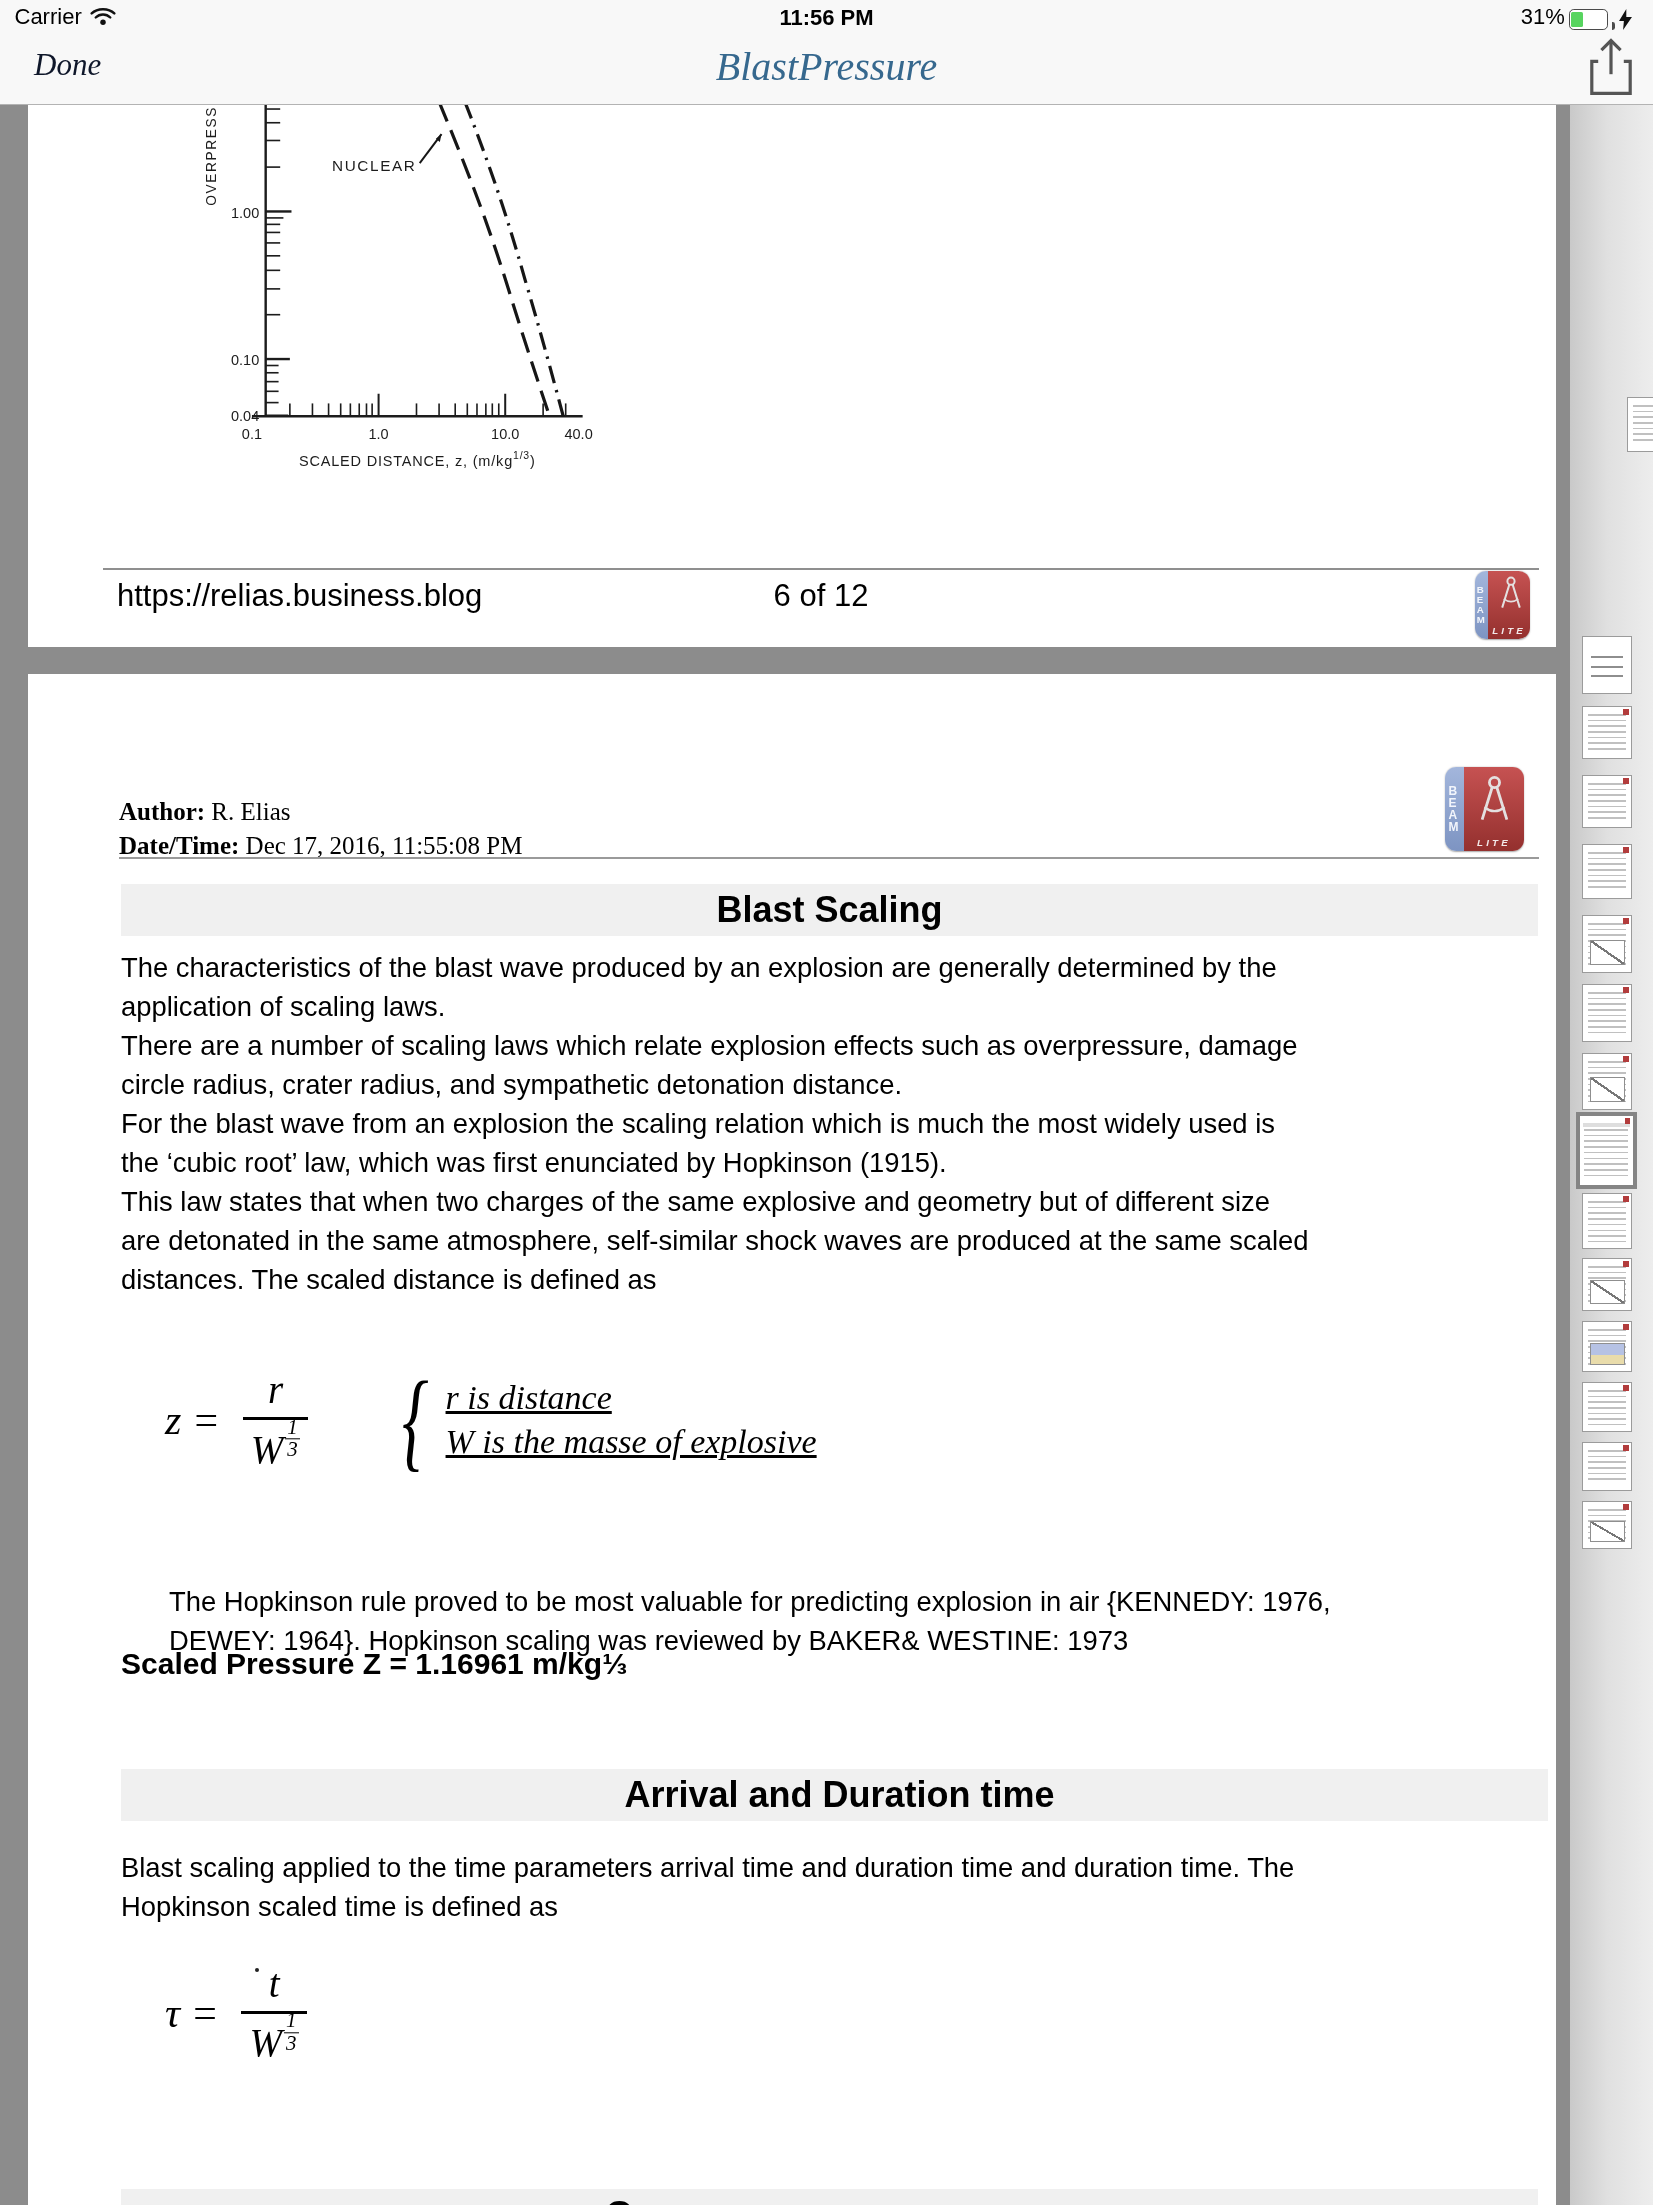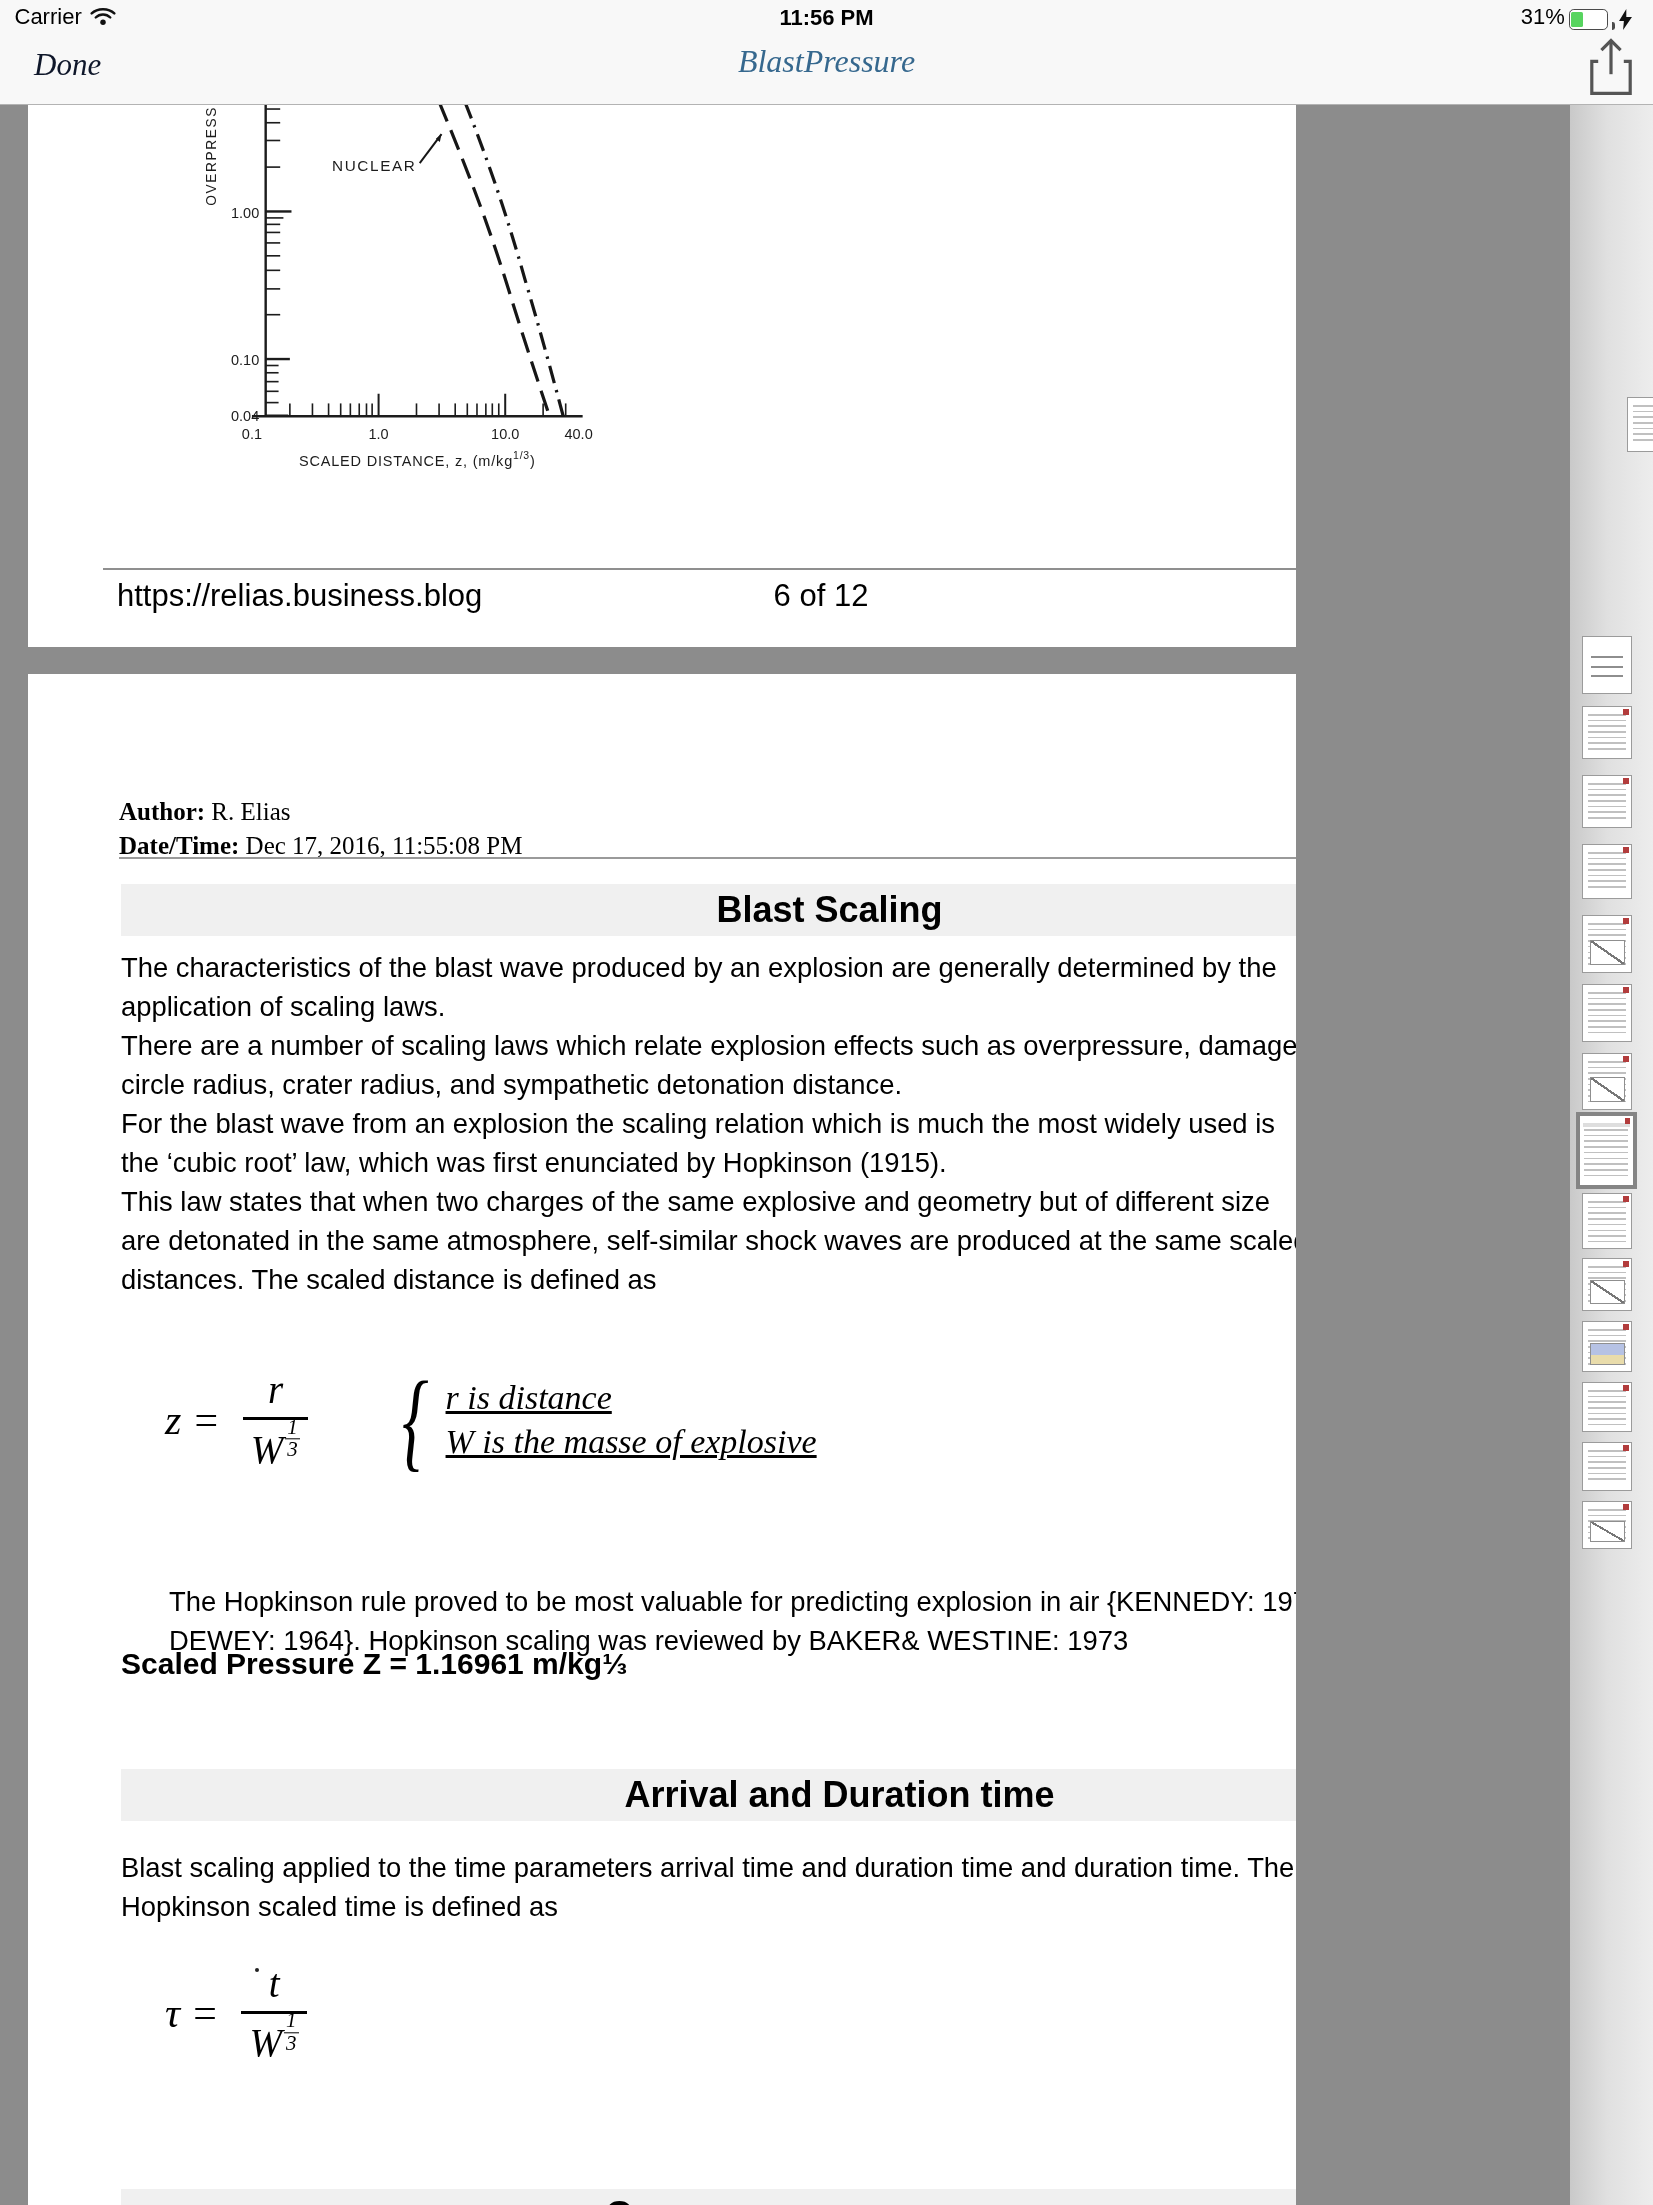--- a/index.html
+++ b/index.html
@@ -13,25 +13,25 @@
   .sb-left{position:absolute;left:14.5px;top:4px;display:flex;align-items:center;gap:8px;}
   .sb-time{position:absolute;left:0;right:0;top:4.8px;text-align:center;font-weight:bold;font-size:22px;}
   .sb-right{position:absolute;right:21px;top:4px;display:flex;align-items:flex-end;gap:4px;}
   .batt{position:relative;width:37px;height:18.6px;border:1.6px solid #4a4a4a;border-radius:4.8px;background:#fff;}
   .batt .fill{position:absolute;left:1.6px;top:1.6px;bottom:1.6px;width:30%;background:#57d45f;border-radius:1.6px;}
   .batt-nub{width:3.2px;height:8px;background:#4a4a4a;border-radius:0 2.4px 2.4px 0;}
   .toolbar{position:absolute;top:32px;left:0;right:0;height:71px;}
   .btn-done{position:absolute;left:34px;top:14.5px;font-family:"Liberation Serif",serif;font-style:italic;
             font-size:31px;color:#0f172a;cursor:pointer;}
   .doc-title{position:absolute;left:0;right:0;top:11.3px;text-align:center;font-family:"Liberation Serif",serif;
-             font-style:italic;font-size:32px;color:#36688e;}
+             font-style:italic;font-size:40px;color:#36688e;}
   .btn-share{position:absolute;right:18px;top:4.8px;width:48px;height:60px;}
 
   
-  .viewer{position:absolute;top:105px;left:0;width:1296px;height:2100px;background:#8c8c8c;overflow:hidden;}
+  .viewer{position:absolute;top:105px;left:0;width:1556px;height:2100px;background:#8c8c8c;overflow:hidden;}
   .page{position:absolute;left:28px;width:1534px;background:#ffffff;overflow:hidden;}
   .page6{top:0;height:542px;}
   .page7{top:569px;height:1531px;}
 
   
   .chartbox{position:absolute;left:157px;top:0;width:613px;height:371px;}
   .chartbox text{font-family:"Liberation Sans",sans-serif;fill:#1c1c1c;}
   .footer-rule{position:absolute;left:75px;top:463px;width:1436px;height:1.6px;background:#8f8f8f;}
   .footer-url{position:absolute;left:89px;top:473px;font-size:31px;text-align:center;}
   .footer-page{position:absolute;left:75px;top:473px;width:1436px;text-align:center;font-size:31px;}

